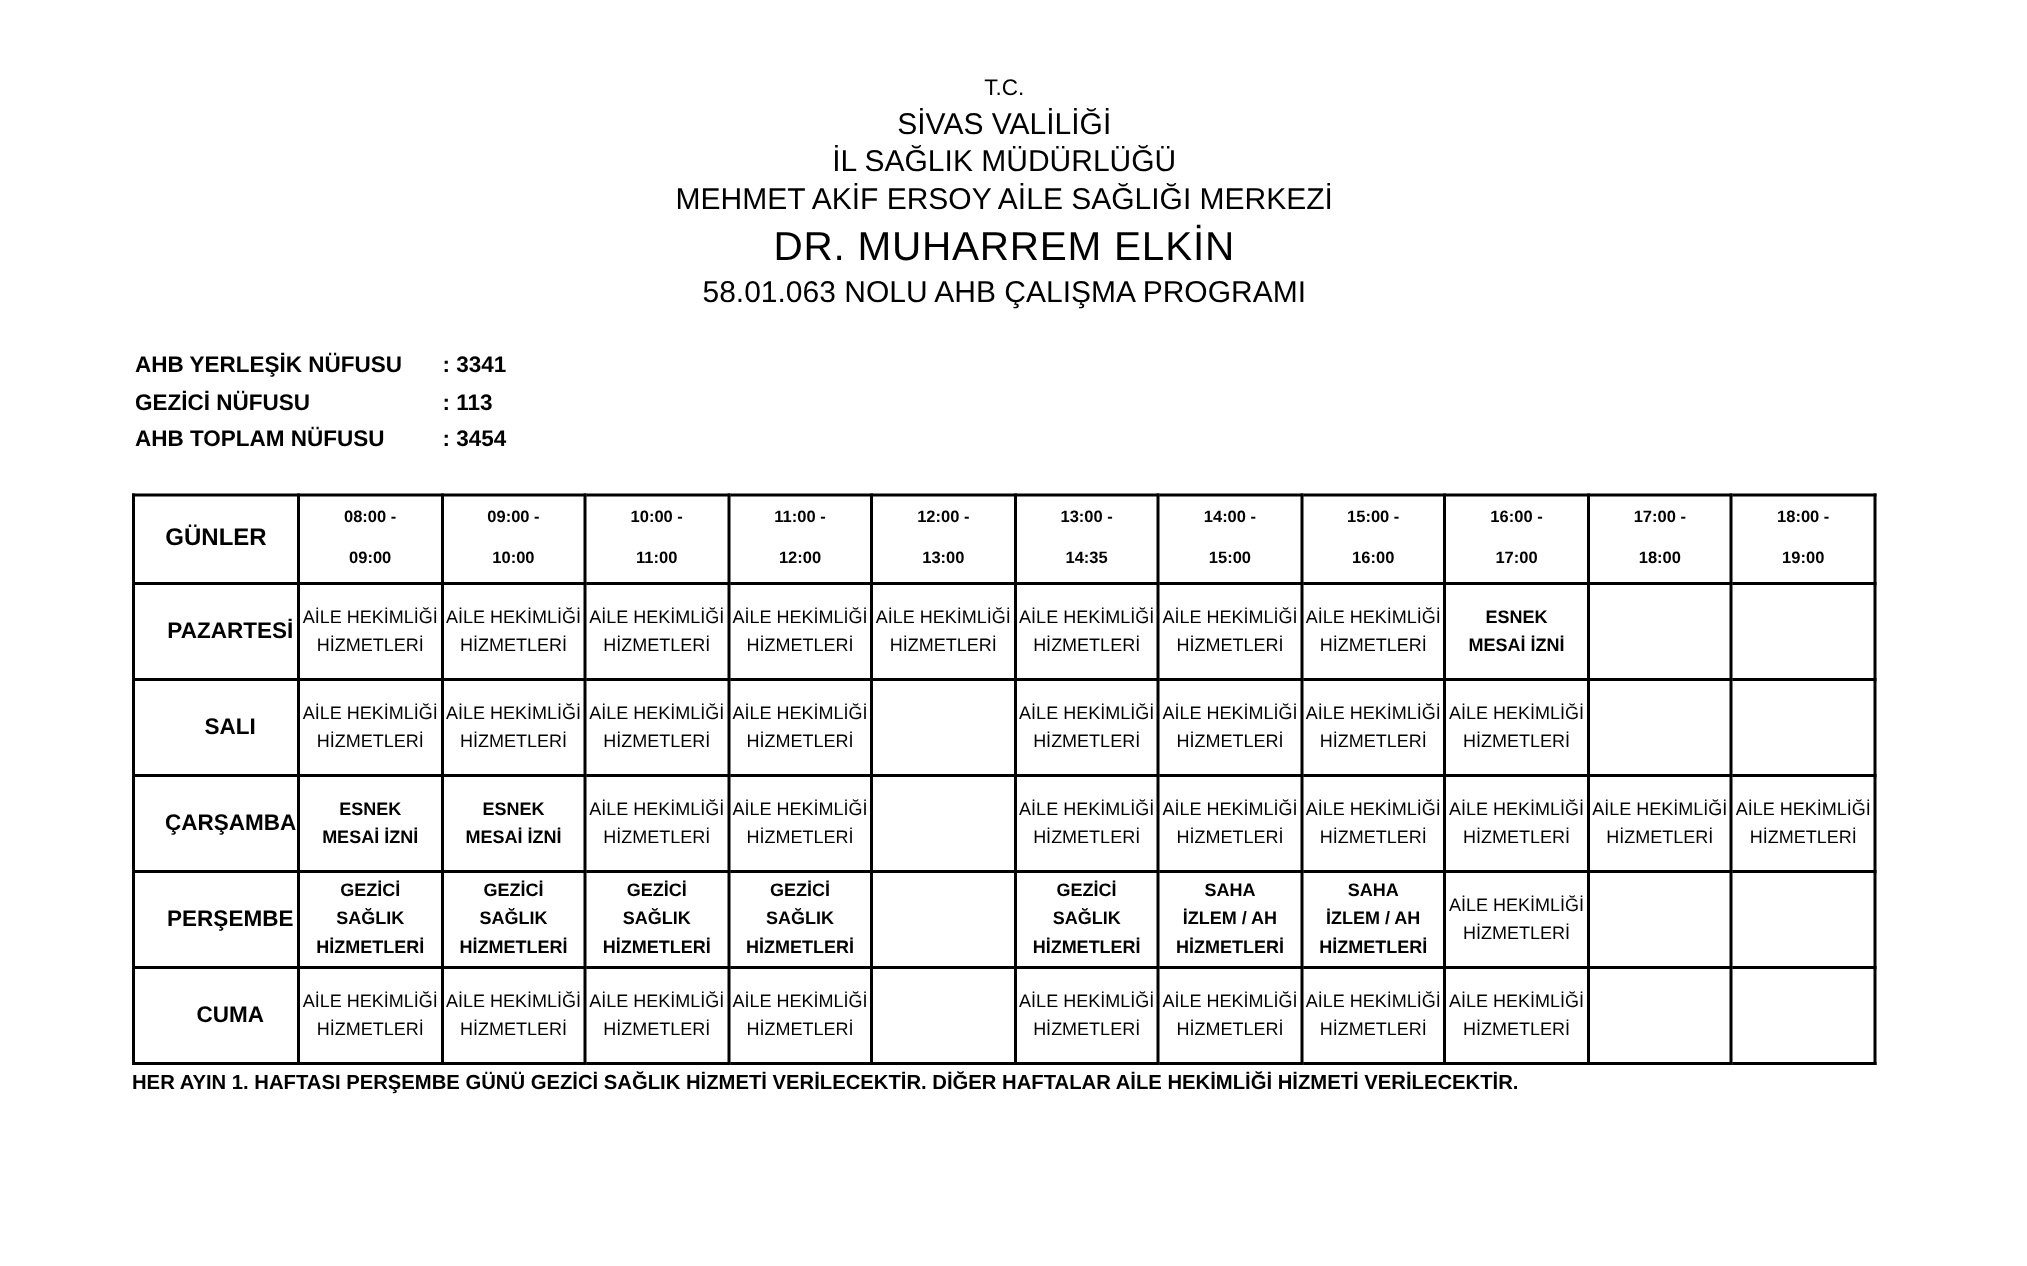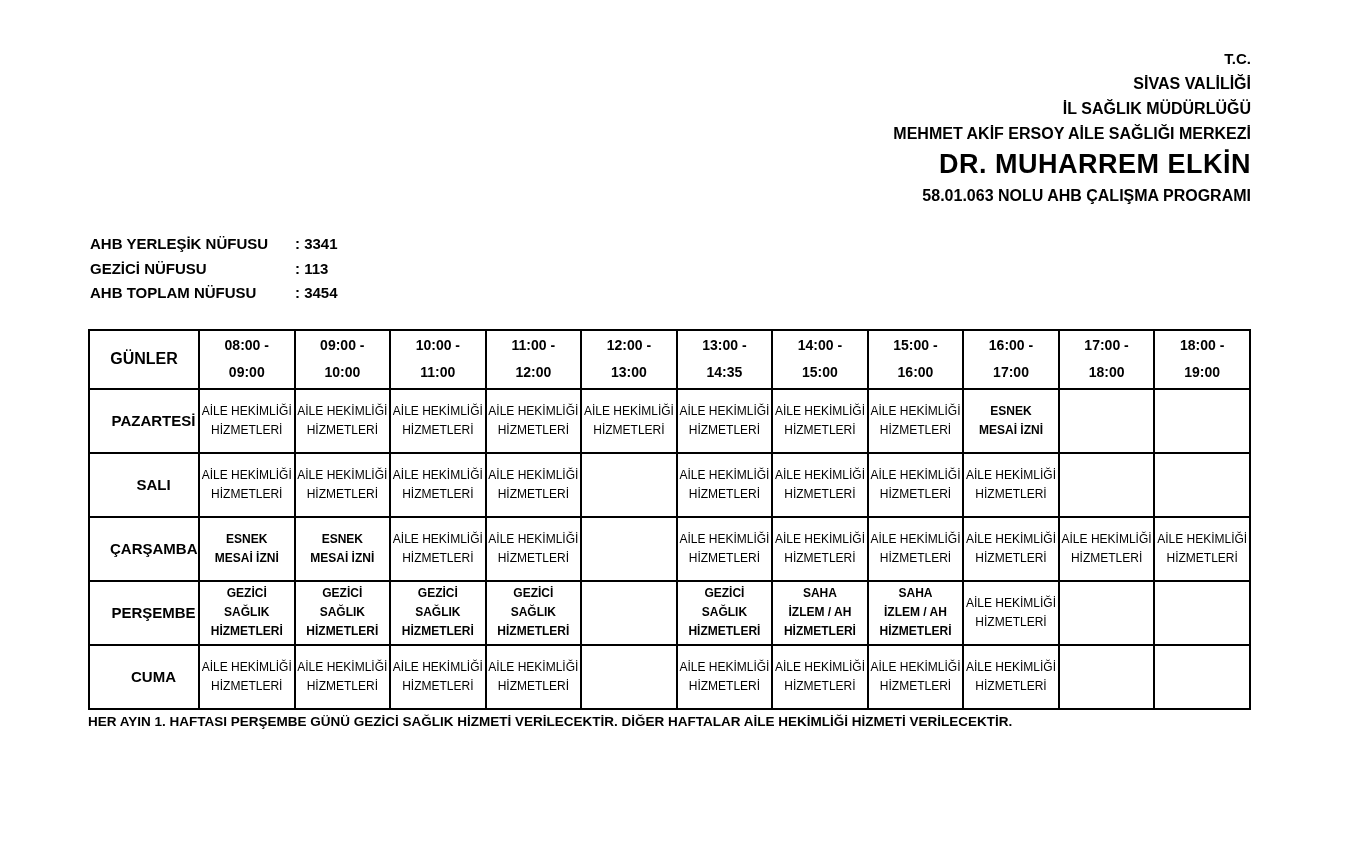--- a/index.html
+++ b/index.html
@@ -7,23 +7,23 @@
   body {
     width: 1351px; height: 844px;
     background: #ffffff;
     color: #000000;
     font-family: "Liberation Sans", sans-serif;
   }
   .page { position: relative; width: 1351px; height: 844px; overflow: hidden; }
 
   
   .doc-header { width: 1163px; margin: 0 0 0 88px; padding-top: 46px; text-align: center; }
-  .h-line { font-weight: bold; text-align: right; }
+  .h-line { font-weight: normal; }
   .h-small { font-size: 15px; line-height: 25px; }
-  .h-mid   { font-size: 16px; line-height: 25px; }
+  .h-mid   { font-size: 20px; line-height: 25px; }
   .h-big   { font-size: 27px; line-height: 37px; letter-spacing: 0.5px; }
 
   
   .info-block { margin: 24px 0 0 90px; }
   .info-row { display: flex; font-weight: bold; font-size: 15px; line-height: 24.5px; }
   .info-label { width: 205px; }
   .info-value { white-space: pre; }
 
   
   table.schedule-table {
@@ -35,21 +35,21 @@
   .schedule-table th, .schedule-table td {
     border: 2px solid #000000;
     text-align: center;
     vertical-align: middle;
     padding: 0 1px;
     overflow: hidden;
   }
   .schedule-table thead tr { height: 59px; }
   .schedule-table tbody tr { height: 64px; }
   th.corner { width: 110px; font-size: 16px; font-weight: bold; }
-  th.time   { font-size: 14px; font-weight: bold; white-space: pre-line; line-height: 27px; }
+  th.time   { font-size: 11px; font-weight: bold; white-space: pre-line; line-height: 27px; }
   td.day    { font-size: 15px; font-weight: bold; padding-left: 20px; }
   td.cell   { font-size: 12px; font-weight: normal; white-space: pre-line; line-height: 19px; }
   td.cell.bold { font-weight: bold; }
 
   
   .footnote { margin: 3px 0 0 88px; font-weight: bold; font-size: 13.5px; line-height: 17px; }
 </style>
 </head>
 <body>
 

